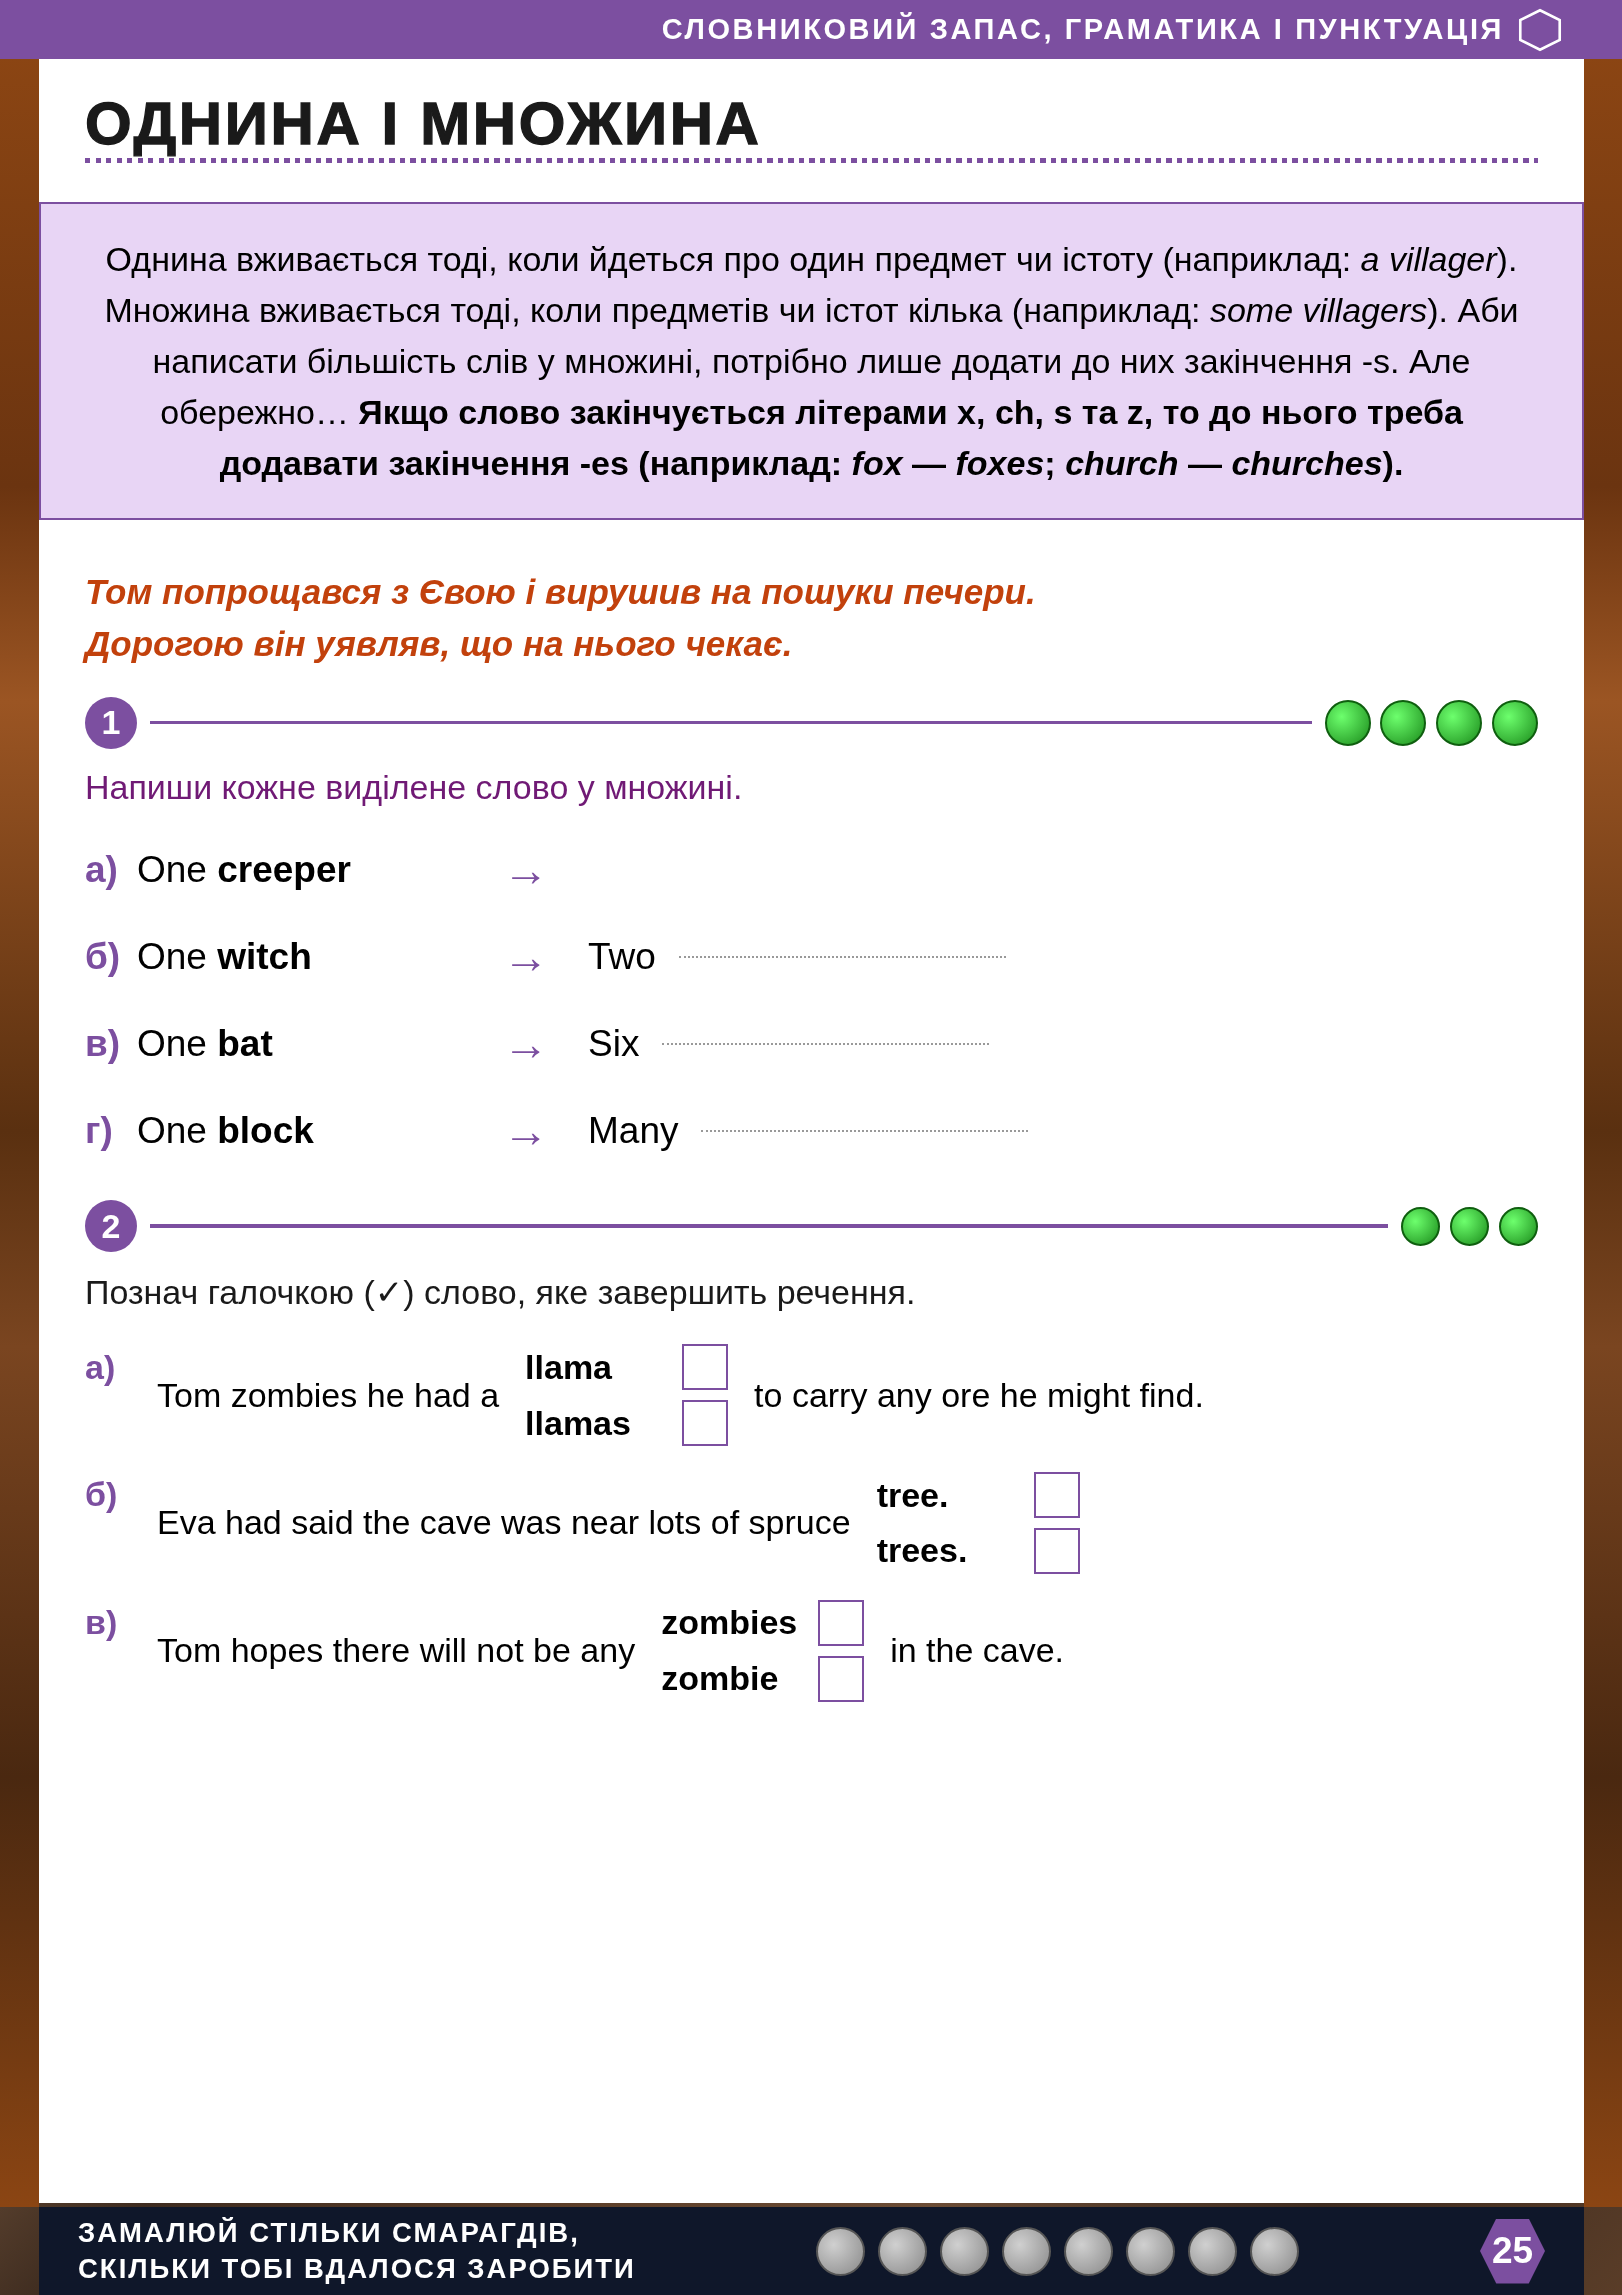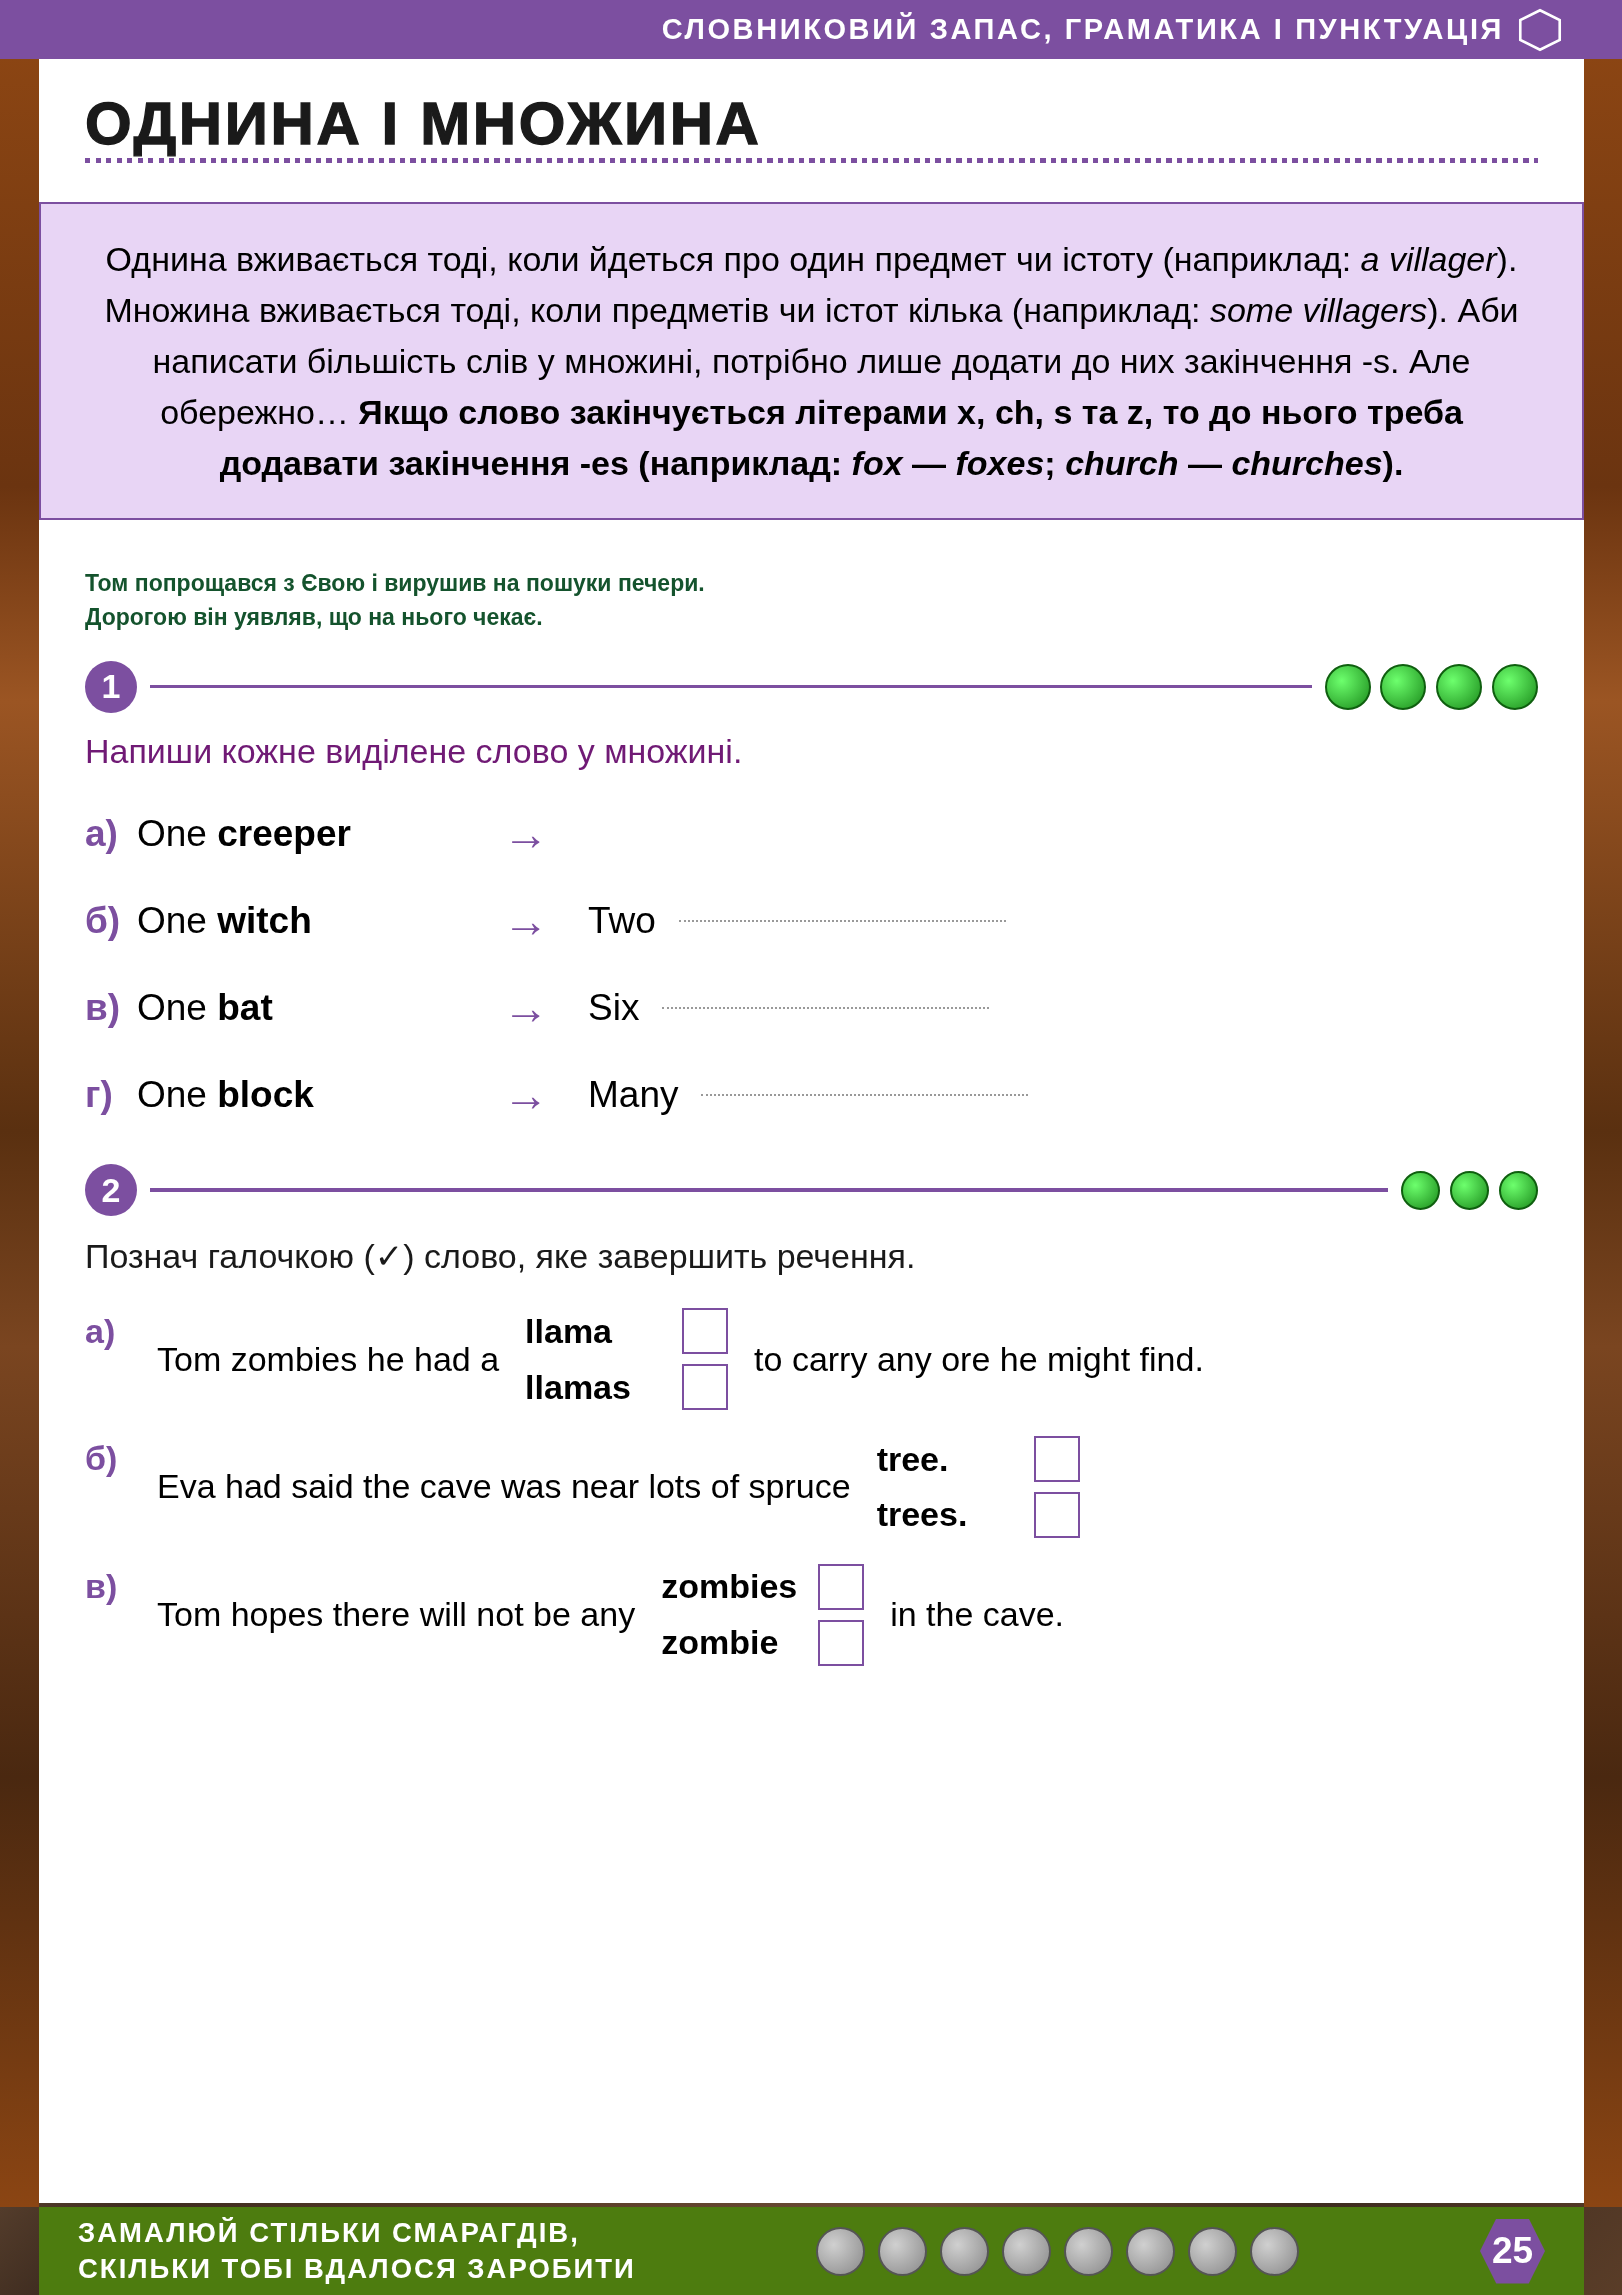--- a/index.html
+++ b/index.html
@@ -118,24 +118,25 @@
       font-style: italic;
     }
 
     .info-box-text strong {
       font-weight: bold;
     }
 
     
     .story-text {
       padding: 26px 46px;
-      font-size: 23px;
+      font-size: 35px;
       font-weight: bold;
       line-height: 1.5;
-      color: #14532d;
+      color: #c2410c;
+      font-style: italic;
     }
 
     
     .exercise-header {
       position: relative;
       display: flex;
       align-items: center;
       margin: 0 0 0 0;
       padding: 0 46px;
     }
@@ -293,21 +294,21 @@
       flex-shrink: 0;
     }
 
     
     .bottom-footer {
       position: absolute;
       bottom: 0;
       left: 39px;
       right: 39px;
       height: 88px;
-      background: #4d7c0f;
+      background: #0f172a;
       display: flex;
       align-items: center;
       justify-content: space-between;
       padding: 0 39px;
       z-index: 10;
     }
 
     .footer-text {
       font-size: 27.5px;
       font-weight: bold;

